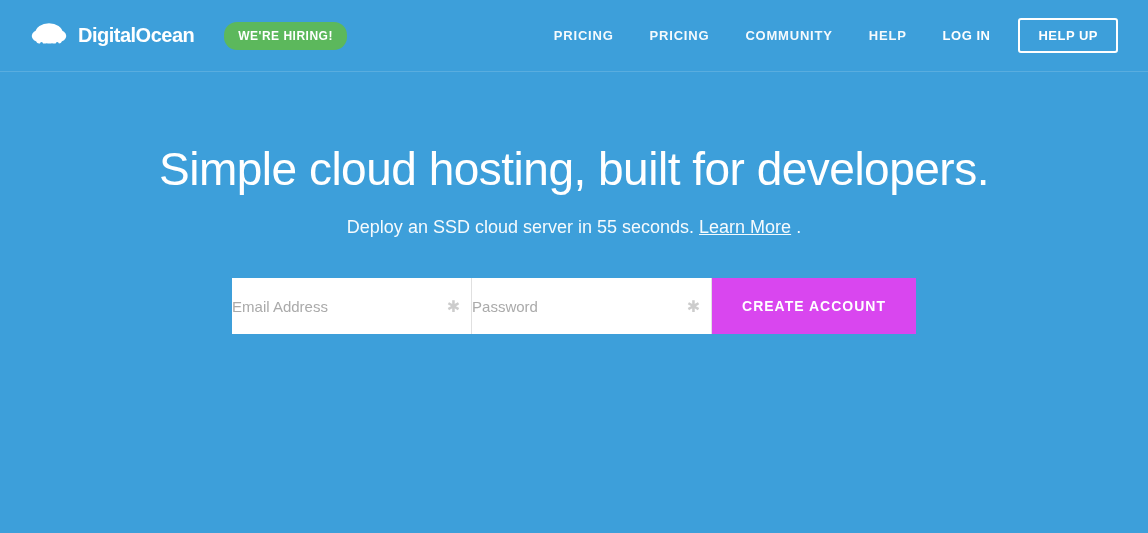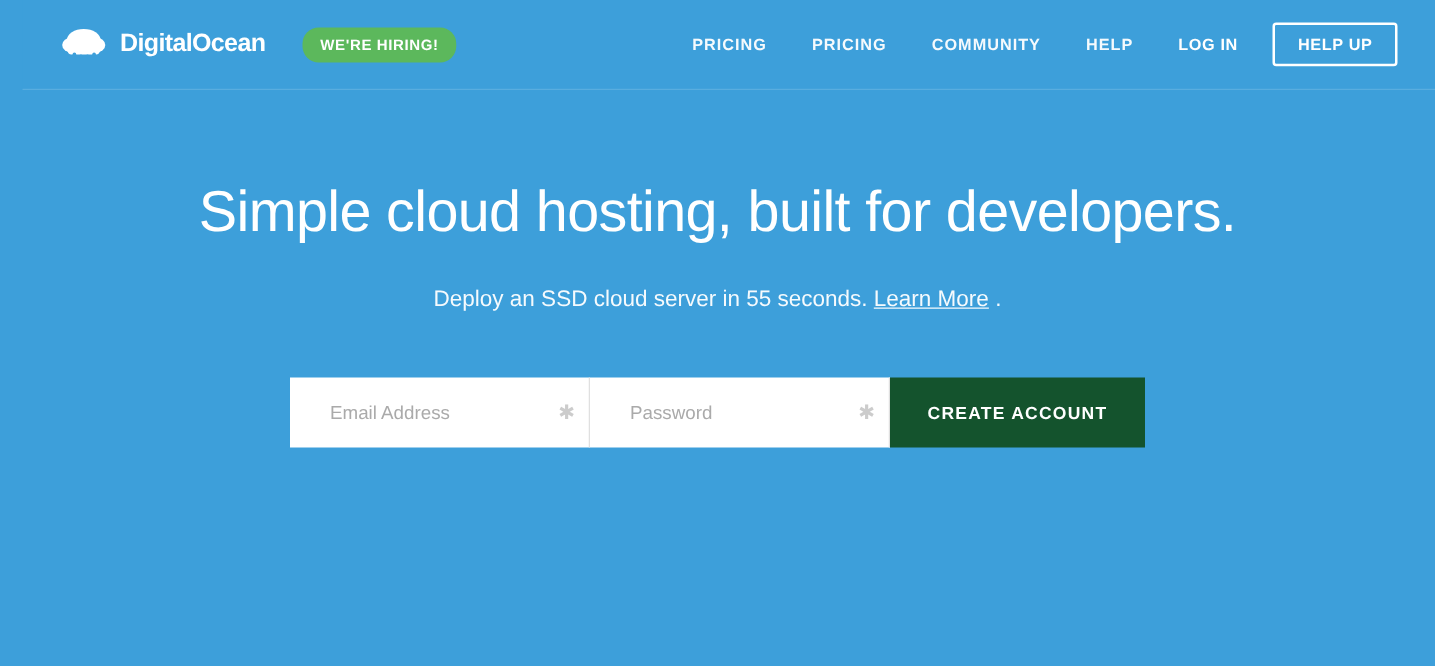--- a/index.html
+++ b/index.html
@@ -17,21 +17,20 @@
     }
 
     
     .header {
       display: flex;
       align-items: center;
       padding: 0 30px;
       height: 72px;
       background-color: #3d9fda;
       border-bottom: 1px solid rgba(255,255,255,0.15);
-      margin-left: 18px;
     }
 
     .logo-area {
       display: flex;
       align-items: center;
       gap: 10px;
       margin-right: 20px;
     }
 
     .logo-icon {
@@ -109,21 +108,21 @@
       white-space: nowrap;
     }
 
     
     .hero {
       display: flex;
       flex-direction: column;
       align-items: center;
       justify-content: center;
       padding-top: 70px;
-      gap: 12px;
+      gap: 0;
     }
 
     .hero-title {
       color: #ffffff;
       font-size: 46px;
       font-weight: 300;
       text-align: center;
       letter-spacing: -0.5px;
       line-height: 1.2;
       margin-bottom: 20px;
@@ -147,21 +146,21 @@
     
     .signup-form {
       display: flex;
       align-items: stretch;
       gap: 0;
     }
 
     .form-input {
       width: 240px;
       height: 56px;
-      padding: 0 40px 0 32px;
+      padding: 0 40px 0 0;
       font-size: 15px;
       color: #555555;
       background-color: #ffffff;
       border: none;
       outline: none;
       border-right: 1px solid #e0e0e0;
     }
 
     .form-input::placeholder {
       color: #aaaaaa;
@@ -177,21 +176,21 @@
       position: absolute;
       right: 12px;
       color: #cccccc;
       font-size: 16px;
       pointer-events: none;
     }
 
     .create-btn {
       height: 56px;
       padding: 0 30px;
-      background-color: #14532d;
+      background-color: #d946ef;
       color: #ffffff;
       font-size: 14px;
       font-weight: 700;
       letter-spacing: 1px;
       border: none;
       cursor: pointer;
       white-space: nowrap;
     }
   </style>
 </head>

